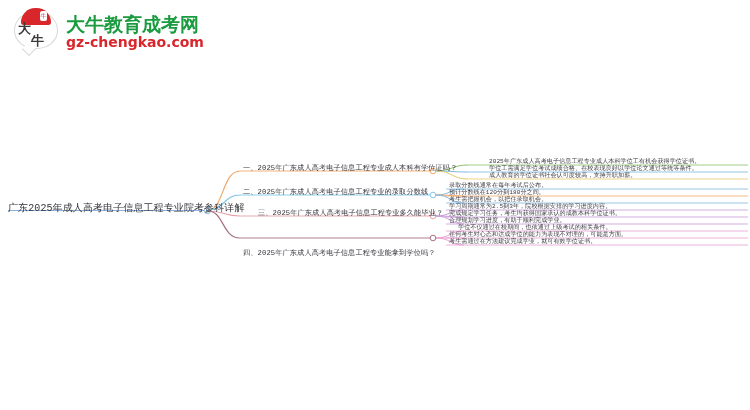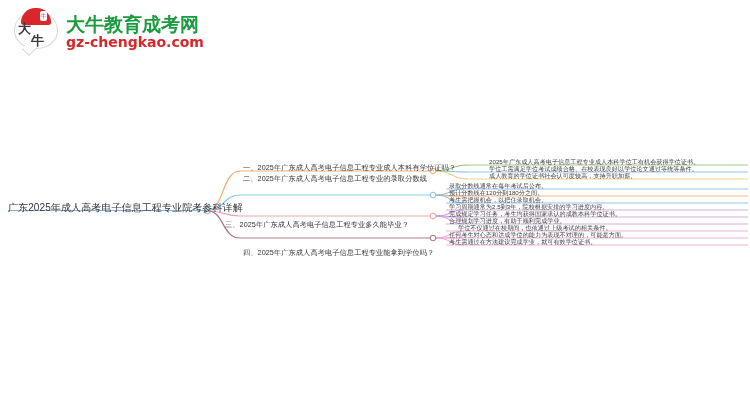--- a/index.html
+++ b/index.html
@@ -58,21 +58,21 @@
     font-size:14px;font-weight:bold;color:#d8262b;letter-spacing:0px;
     line-height:15px;white-space:nowrap;
   }
 
   
   #mindmap-svg{position:absolute;left:0;top:0;width:750px;height:410px;}
 
   
   .mm-label{
     position:absolute;
-    font-family:Liberation Sans, sans-serif;
+    font-family:Liberation Mono, monospace;
     white-space:nowrap;
     color:#2f2f35;
   }
   #root-topic{
     left:8px;top:201px;font-size:10px;color:#33333a;
     letter-spacing:.1px;
   }
   .branch-label{
     font-size:7.2px;color:#34343c;letter-spacing:.1px;
   }
@@ -148,22 +148,22 @@
   <path d="M436,238 C450,238 450,238 464,238" fill="none" stroke="#e8a0d0" stroke-width="1"></path>
   <path d="M436,238 C450,238 450,245 464,245" fill="none" stroke="#e8a0d0" stroke-width="1"></path>
   <line x1="446" y1="231" x2="748" y2="231" stroke="#e8a0d0" stroke-width="0.8"></line>
   <line x1="446" y1="238" x2="748" y2="238" stroke="#e8a0d0" stroke-width="0.8"></line>
   <line x1="446" y1="245" x2="748" y2="245" stroke="#e8a0d0" stroke-width="0.8"></line>
 </svg>
 
 <div class="mm-label" id="root-topic">广东2025年成人高考电子信息工程专业院考参科详解</div>
 
 <div class="mm-label branch-label" style="left:243px;top:163px;">一、2025年广东成人高考电子信息工程专业成人本科有学位证吗？</div>
-<div class="mm-label branch-label" style="left:243px;top:174px;">二、2025年广东成人高考电子信息工程专业的录取分数线</div>
-<div class="mm-label branch-label" style="left:225px;top:208px;margin-top:12px;">三、2025年广东成人高考电子信息工程专业多久能毕业？</div>
+<div class="mm-label branch-label" style="left:243px;top:187px;">二、2025年广东成人高考电子信息工程专业的录取分数线</div>
+<div class="mm-label branch-label" style="left:258px;top:208px;">三、2025年广东成人高考电子信息工程专业多久能毕业？</div>
 <div class="mm-label branch-label" style="left:243px;top:248px;">四、2025年广东成人高考电子信息工程专业能拿到学位吗？</div>
 
 <div class="mm-label detail-line" style="left:489px;top:158px;">2025年广东成人高考电子信息工程专业成人本科学位工有机会获得学位证书。</div>
 <div class="mm-label detail-line" style="left:489px;top:165px;">学位工需满足学位考试成绩合格、在校表现良好以学位论文通过等统等条件。</div>
 <div class="mm-label detail-line" style="left:489px;top:172px;">成人教育的学位证书社会认可度较高，支持升职加薪。</div>
 
 <div class="mm-label detail-line" style="left:449px;top:182px;">录取分数线通常在每年考试后公布。</div>
 <div class="mm-label detail-line" style="left:449px;top:189px;">预计分数线在120分到180分之间。</div>
 <div class="mm-label detail-line" style="left:449px;top:196px;">考生需把握机会，以把住录取机会。</div>
 

